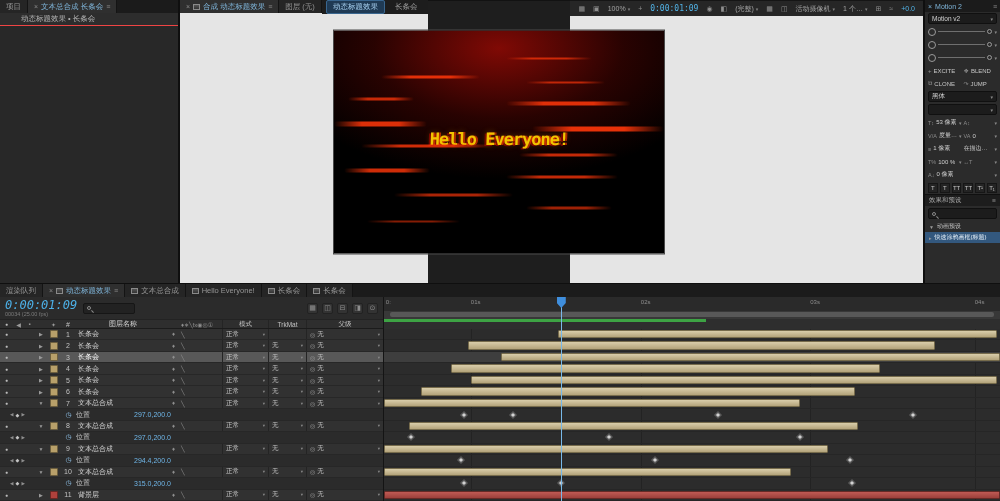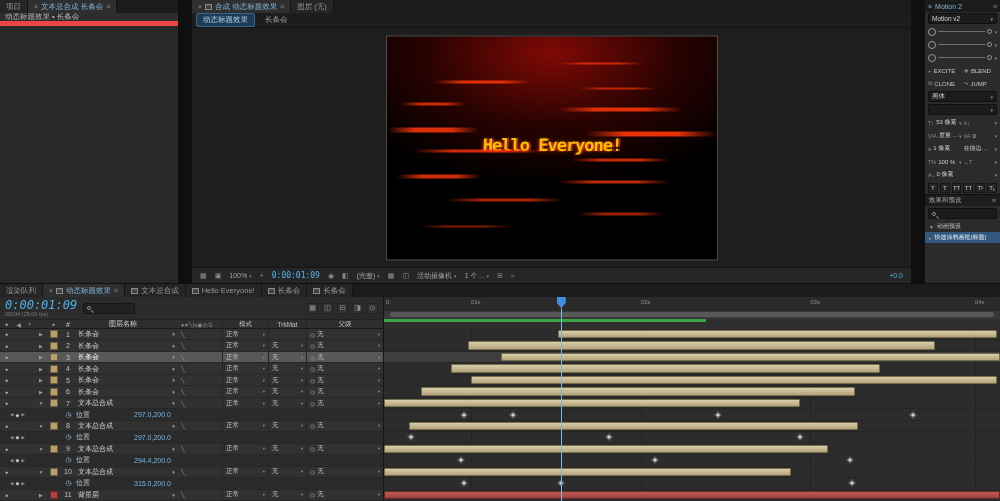--- a/index.html
+++ b/index.html
@@ -1,35 +1,35 @@
 <!DOCTYPE html>
 <html><head>
 <meta charset="utf-8">
 <style>
   *{margin:0;padding:0;box-sizing:border-box}
   html,body{width:1000px;height:501px;overflow:hidden}
   body{background:#0f0f0f;font-family:"Liberation Sans",sans-serif;color:#c8c8c8;font-size:9px}
   .app{display:flex;flex-direction:column;width:1000px;height:501px;background:#0f0f0f}
-  .top{display:flex;height:283px;gap:14px}
+  .top{display:flex;height:283px;gap:2px}
   .bottom{flex:1;display:flex;flex-direction:column;background:#2b2b2b;margin-top:1px;min-height:0}
 
   
   .tabbar{height:13px;background:#1b1b1b;display:flex;align-items:stretch;font-size:7.5px;color:#969696;flex:none}
   .tab{display:flex;align-items:center;gap:3px;padding:0 6px;background:#252525;border-right:1px solid #141414;white-space:nowrap}
   .tab.active{background:#2f2f2f;color:#7fb5da}
   .tab .x,.tab .mn{color:#8a8a8a;font-size:7px}
   .cic{width:7px;height:6px;border:1px solid #8a8a8a;background:linear-gradient(#555,#333);flex:none}
 
   
   .left-panel{width:178px;background:#282828;display:flex;flex-direction:column}
-  .ec-context{height:13px;display:flex;align-items:center;padding:0 5px;font-size:7.5px;color:#b5b5b5;background:#2d2d2d;border-bottom:5px solid #ef4444}
+  .ec-context{height:13px;display:flex;align-items:center;padding:0 21px;font-size:7.5px;color:#b5b5b5;background:#2d2d2d;border-bottom:1px solid #ef4444}
   .left-empty{flex:1;background:#282828}
 
   
-  .center-panel{flex:1;background:#e5e5e5;display:flex;flex-direction:column;min-width:0}
+  .center-panel{flex:1;background:#e5e5e5;display:flex;flex-direction:row;min-width:0}
   .navtabs{height:14px;background:#1d1d1d;display:flex;align-items:center;gap:3px;padding:0 4px;flex:none}
   .navtab{font-size:7.5px;color:#9b9b9b;padding:1px 6px;border-radius:2px;border:1px solid transparent}
   .navtab.active{background:#1f3a54;border-color:#39668f;color:#a9d2f2}
   .viewer{flex:1;position:relative;background:#1e1e1e;border-top:1px solid #121212;min-height:0}
   .comp{position:absolute;left:50%;top:50%;transform:translate(-50%,-50%);width:330px;height:223px;background:#000;outline:1px solid #4a4a4a;overflow:hidden}
   .comp-glow{position:absolute;inset:0;background:radial-gradient(90% 75% at 50% 8%, rgba(160,12,6,.8), rgba(90,6,3,.45) 42%, rgba(0,0,0,0) 78%)}
   .streak{position:absolute;border-radius:2px;filter:blur(.6px);background:linear-gradient(90deg, rgba(255,40,5,0), rgba(255,55,10,.95) 30%, rgba(255,55,10,.95) 70%, rgba(255,40,5,0))}
   .glitch-text{position:absolute;left:0;right:0;top:44%;text-align:center;font-family:"DejaVu Sans Mono",monospace;font-weight:bold;font-size:17px;color:#f2c400;letter-spacing:-1px;text-shadow:2px 0 rgba(255,60,0,.6),-2px 1px rgba(200,0,0,.5),0 0 6px rgba(255,180,0,.35);transform:skewX(-2deg)}
   .vtb{height:16px;background:#262626;border-top:1px solid #151515;display:flex;align-items:center;gap:8px;padding:0 8px;font-size:7px;color:#a2a2a2;flex:none;white-space:nowrap}
   .vtb .g{color:#8e8e8e;font-size:7px}

